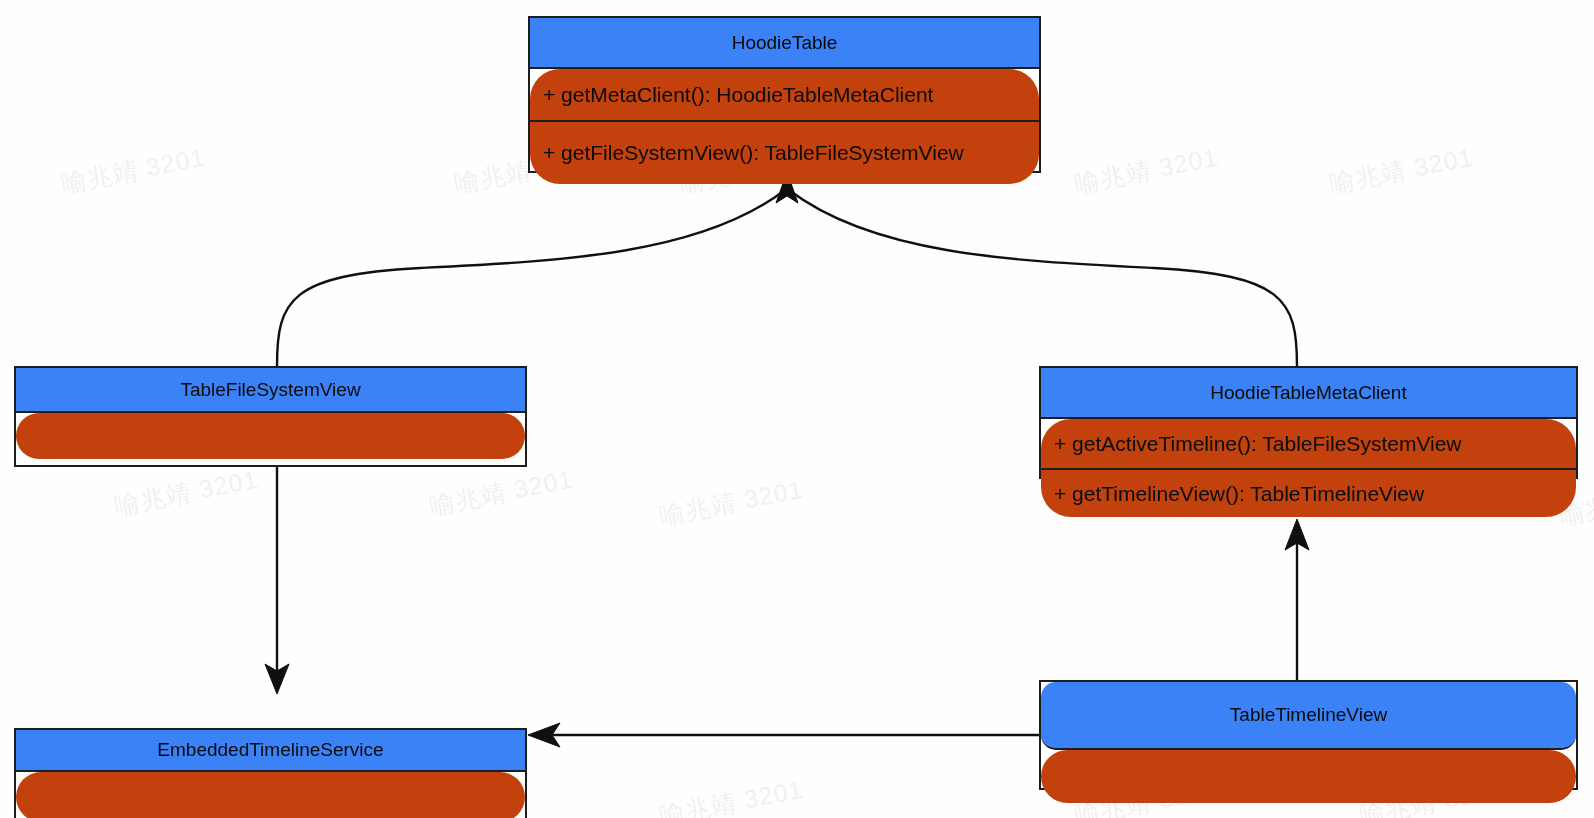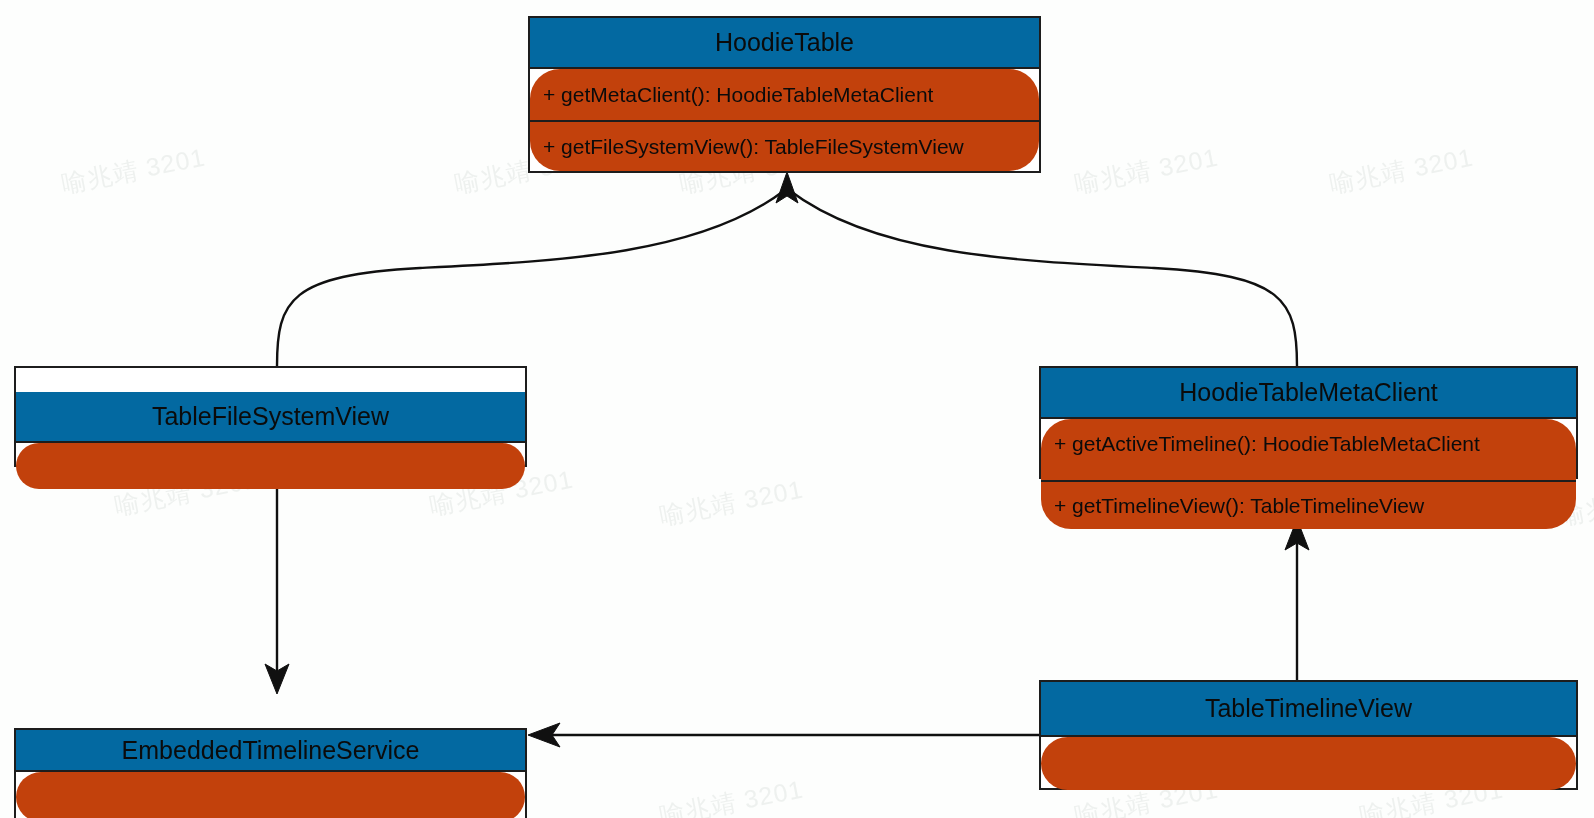--- a/index.html
+++ b/index.html
@@ -41,24 +41,24 @@
     box-sizing: border-box;
     border: 2px solid #1d1d1d;
     background: #ffffff;
     z-index: 3;
   }
   .uml-name {
     box-sizing: border-box;
     display: flex;
     align-items: center;
     justify-content: center;
-    font-size: 25px;
+    font-size: 19px;
     color: #0b0b0b;
     border-bottom: 2px solid #1d1d1d;
-    background: #0369a1;
+    background: #3b82f6;
     white-space: nowrap;
   }
   .uml-members {
     box-sizing: border-box;
     background: #c2410c;
     border-radius: 30px;
   }
   .uml-member {
     box-sizing: border-box;
     display: flex;
@@ -132,40 +132,40 @@
     <polygon class="head" points="1297,519 1285,550 1297,543 1309,550"></polygon>
 
     <line x1="1039" y1="735" x2="544" y2="735"></line>
     <polygon class="head" points="528,735 560,723 552,735 560,747"></polygon>
   </svg>
 
   <div class="uml-class" style="left:528px; top:16px; width:513px; height:157px;">
     <div class="uml-name" style="height:51px;">HoodieTable</div>
     <div class="uml-members">
       <div class="uml-member" style="height:51px;">+ getMetaClient(): HoodieTableMetaClient</div>
-      <div class="uml-member" style="height:51px;">+ getFileSystemView(): TableFileSystemView</div>
+      <div class="uml-member" style="height:64px;">+ getFileSystemView(): TableFileSystemView</div>
     </div>
   </div>
 
   <div class="uml-class" style="left:14px; top:366px; width:513px; height:101px;">
-    <div class="uml-name" style="height:51px;margin-top:24px;">TableFileSystemView</div>
+    <div class="uml-name" style="height:45px;">TableFileSystemView</div>
     <div class="uml-members empty" style="height:46px;"></div>
   </div>
 
   <div class="uml-class" style="left:1039px; top:366px; width:539px; height:113px;">
     <div class="uml-name" style="height:51px;">HoodieTableMetaClient</div>
     <div class="uml-members">
-      <div class="uml-member" style="height:49px;">+ getActiveTimeline(): HoodieTableMetaClient</div>
-      <div class="uml-member" style="height:49px;margin-top:12px;">+ getTimelineView(): TableTimelineView</div>
+      <div class="uml-member" style="height:49px;">+ getActiveTimeline(): TableFileSystemView</div>
+      <div class="uml-member" style="height:49px;">+ getTimelineView(): TableTimelineView</div>
     </div>
   </div>
 
   <div class="uml-class" style="left:14px; top:694px; width:513px; height:96px;margin-top:34px;">
     <div class="uml-name" style="height:42px;">EmbeddedTimelineService</div>
     <div class="uml-members empty" style="height:50px;"></div>
   </div>
 
   <div class="uml-class" style="left:1039px; top:680px; width:539px; height:110px;">
-    <div class="uml-name" style="height:55px;">TableTimelineView</div>
+    <div class="uml-name" style="height:68px;border-radius:15px;">TableTimelineView</div>
     <div class="uml-members empty" style="height:53px;"></div>
   </div>
 
 </div>
 
 </body></html>

